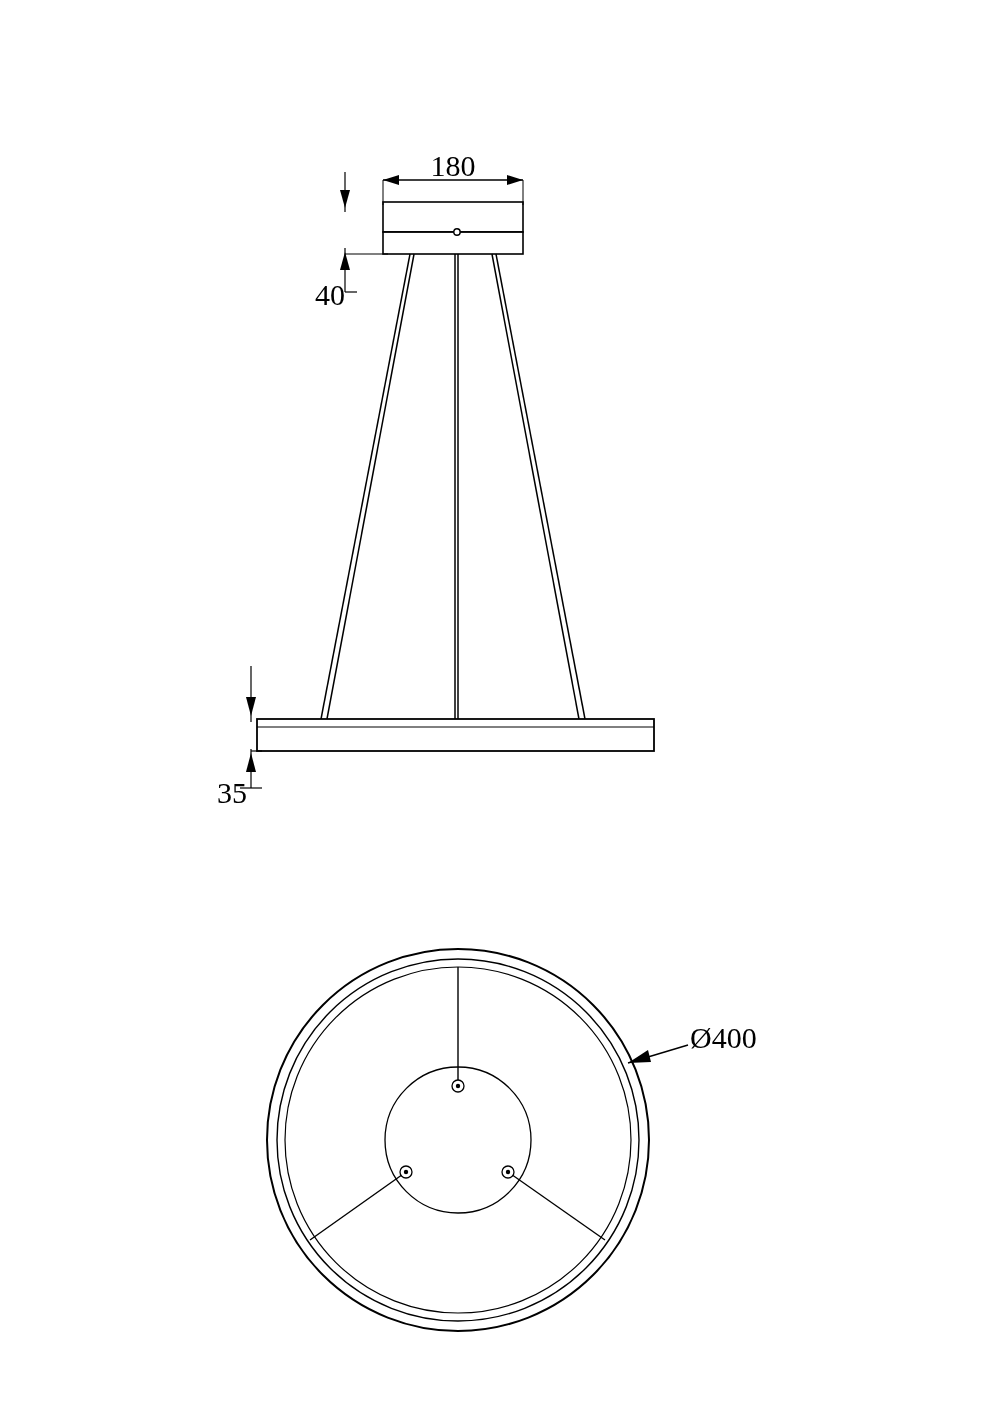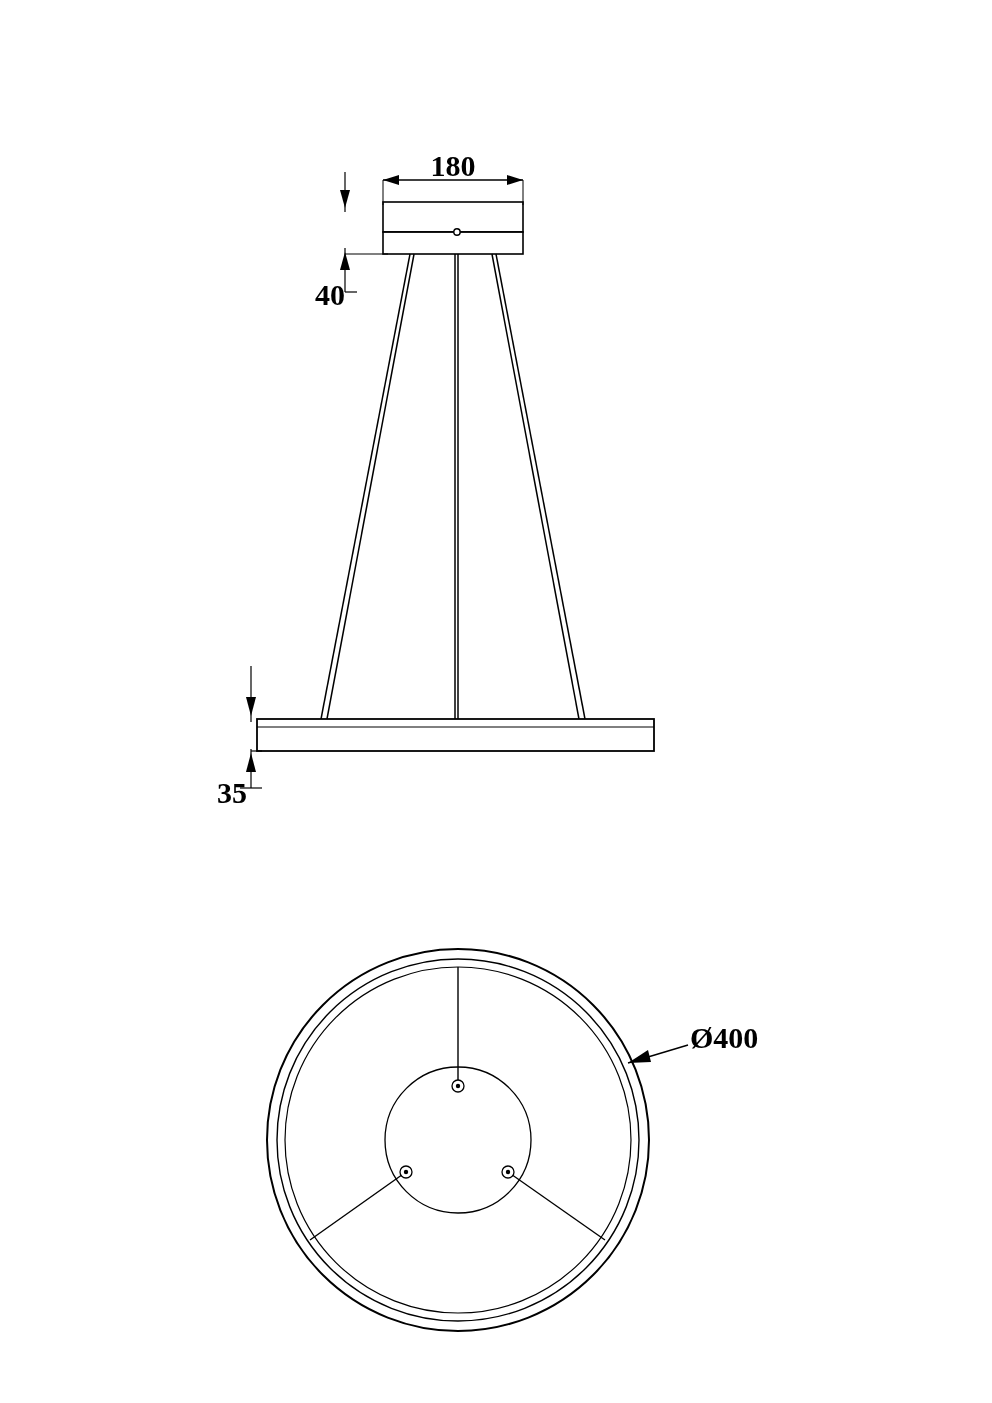--- a/index.html
+++ b/index.html
@@ -14,21 +14,20 @@
     color: #000000;
     position: relative;
     overflow: hidden;
   }
   #drawing-root {
     position: absolute;
     left: 0;
     top: 0;
     width: 992px;
     height: 1403px;
-    font-weight: bold;
   }
   svg { display: block; }
   .dim-text {
     font-family: "Liberation Serif", serif;
     font-size: 30px;
     fill: #000000;
   }
 </style>
 </head>
 <body>

